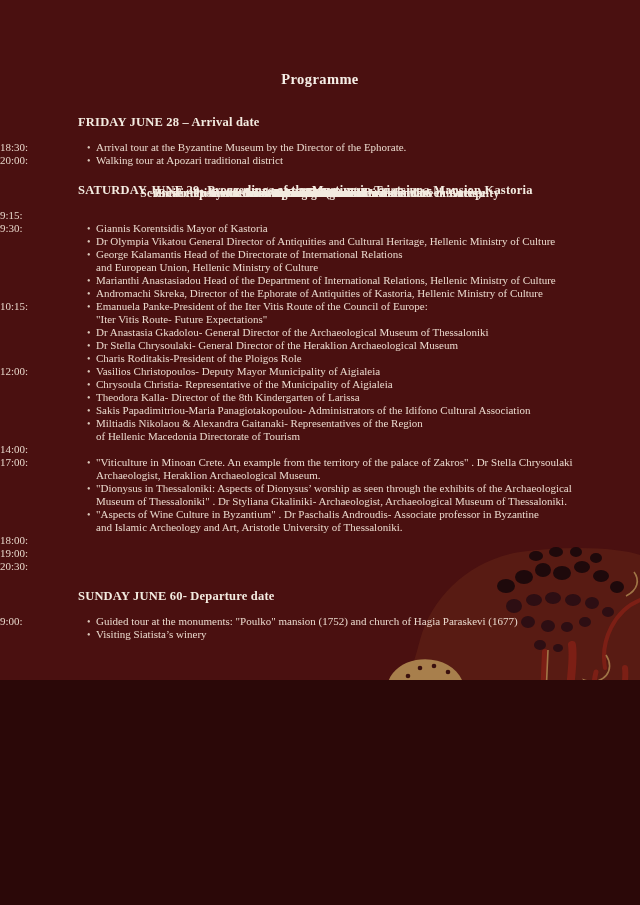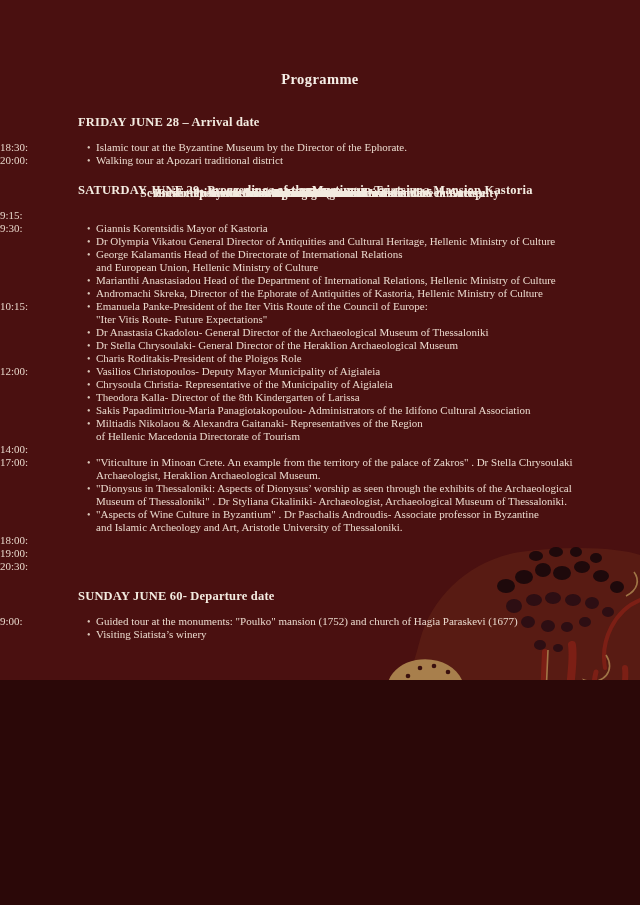--- a/index.html
+++ b/index.html
@@ -128,21 +128,21 @@
 
   <div class="doc">
     <h1 class="title">Programme</h1>
     <div class="sections">
         <div class="section">
           <div class="section-heading">FRIDAY JUNE 28 – Arrival date</div>
           <div class="entry">
             <div class="time">18:30:</div>
             <div class="lines">
               <div class="line title">Networking event</div>
-              <div class="line bullet"><span class="b">•</span><span>Islamic tour at the Byzantine Museum by the Director of the Ephorate.</span></div>
+              <div class="line bullet"><span class="b">•</span><span>Arrival tour at the Byzantine Museum by the Director of the Ephorate.</span></div>
             </div>
           </div>
           <div class="entry">
             <div class="time">20:00:</div>
             <div class="lines">
               <div class="line title">Boat trip by the lake Orestiada (Duration 1h and 15 minutes)</div>
               <div class="line bullet"><span class="b">•</span><span>Walking tour at Apozari traditional district</span></div>
               <div class="line title">Dinner</div>
             </div>
           </div>

